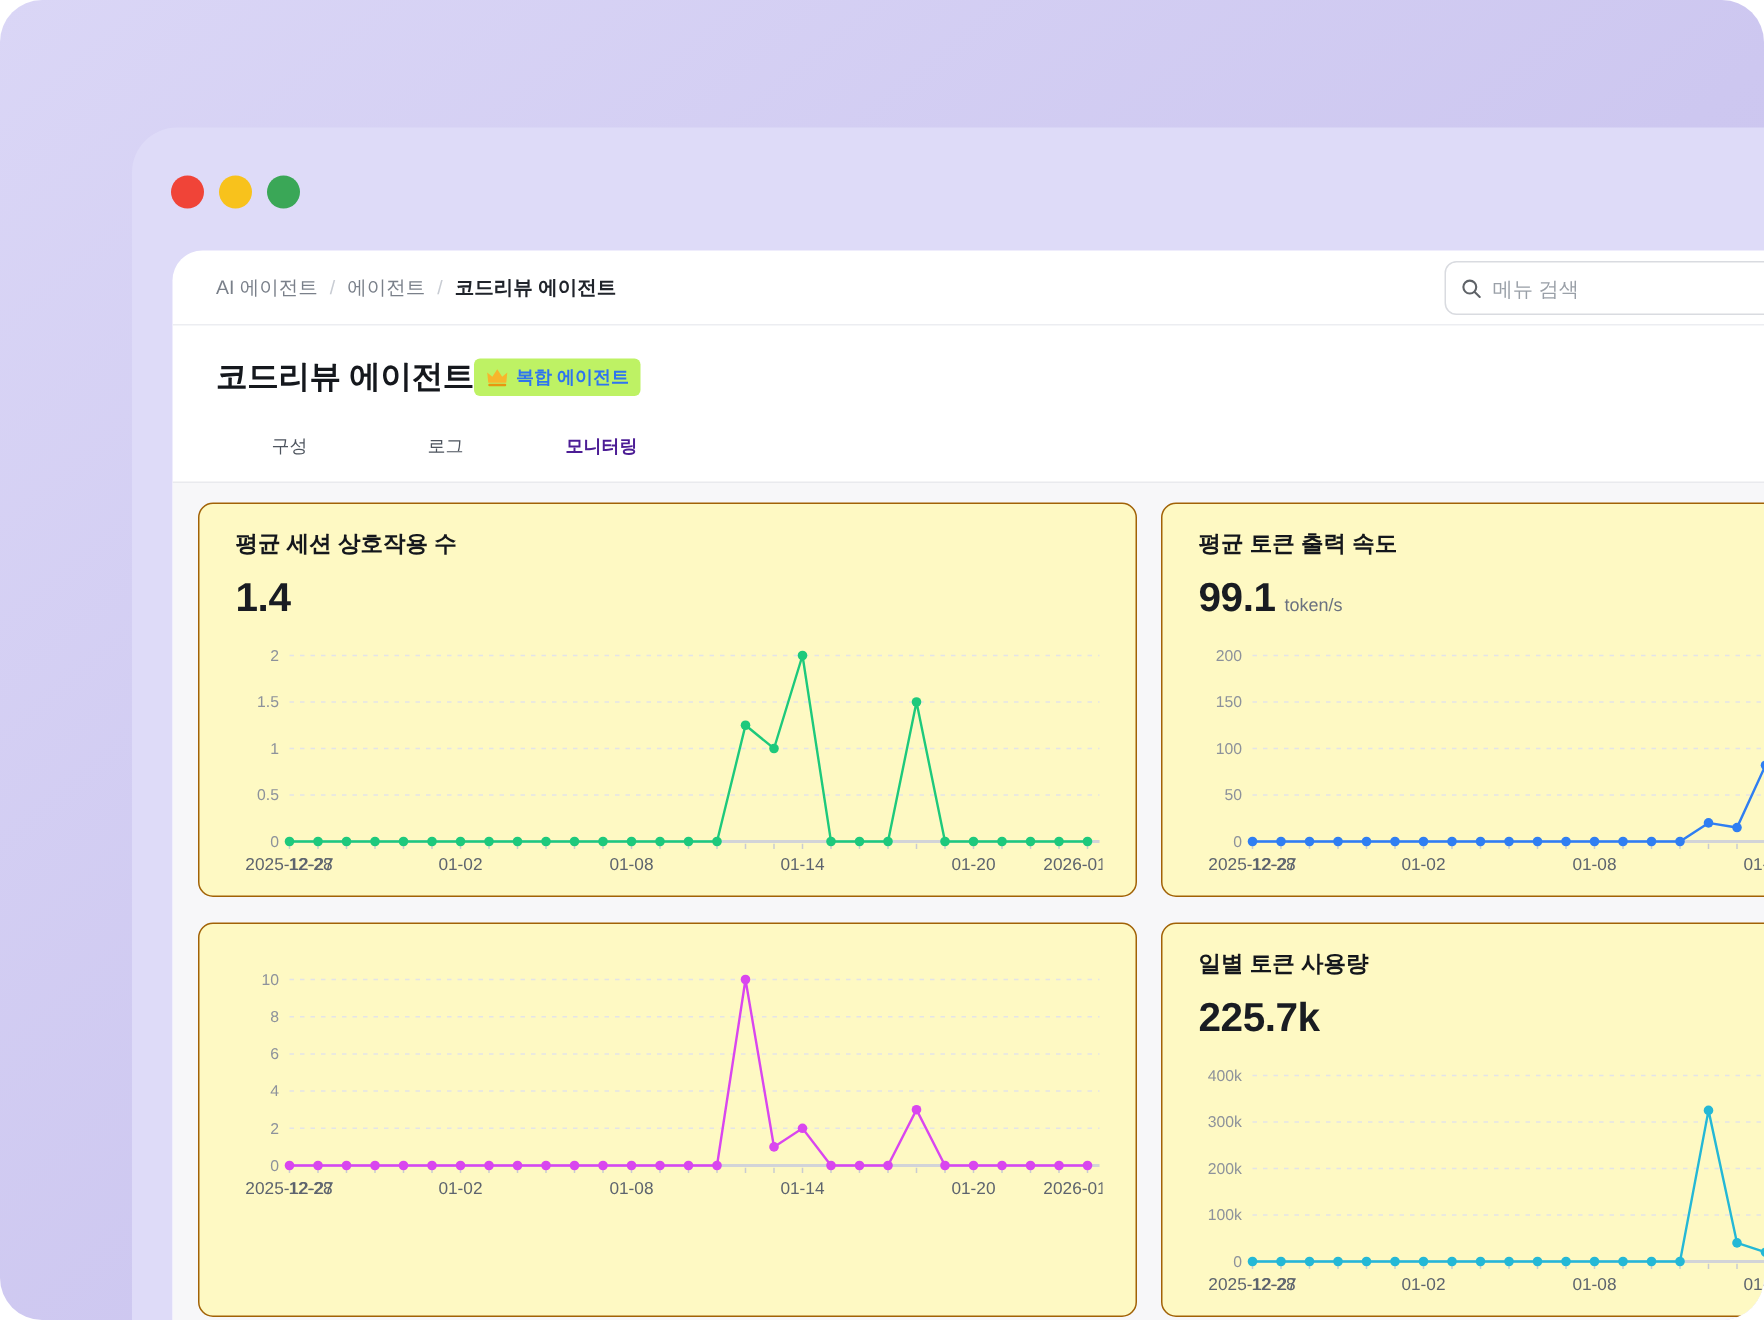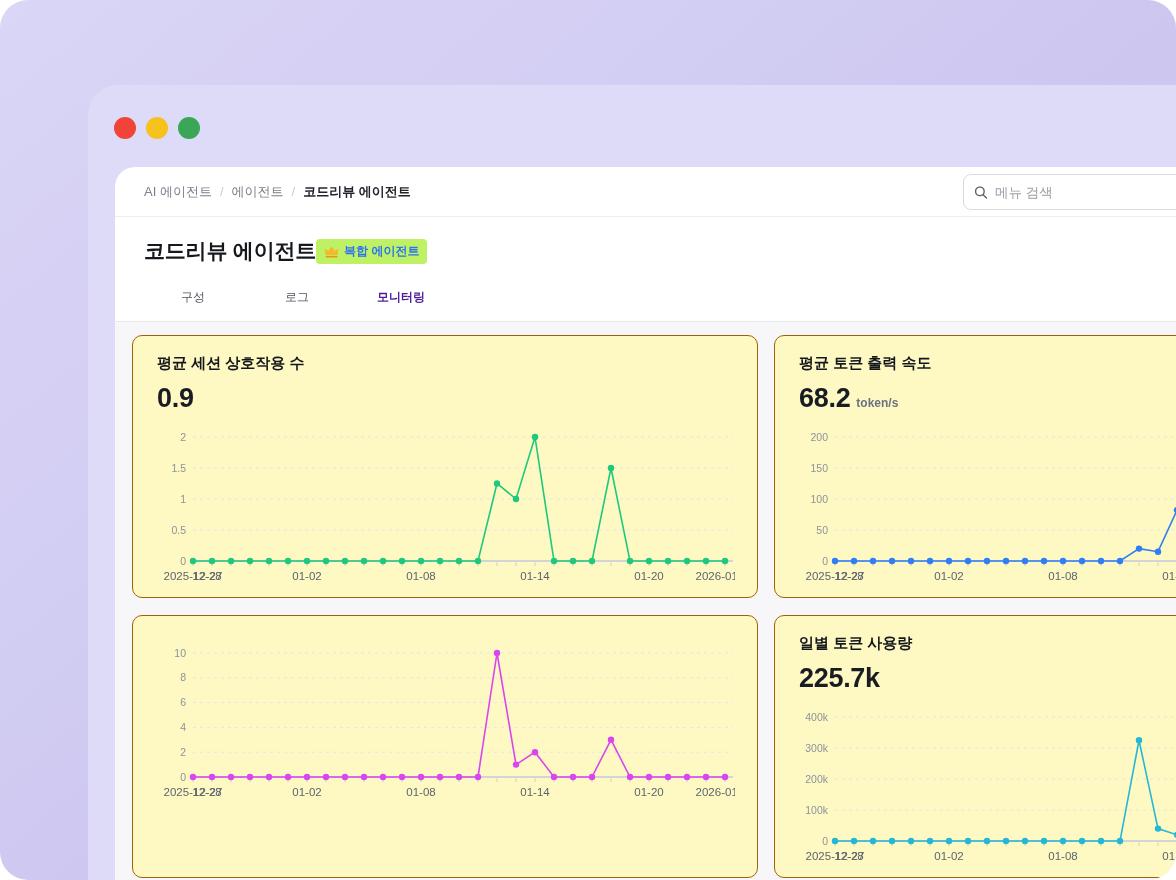--- a/index.html
+++ b/index.html
@@ -41,21 +41,21 @@
   .tab.active { color:#4c1d95; font-weight:700; }
 
   
   .content { flex:1 1 auto; background:#f7f7f9; overflow:hidden; }
   .cards { display:grid; grid-template-columns:626px 626px; gap:17px 16px; padding:13px 0 0 17px; }
   .card { width:626px; height:263px; background:#fef9c3; border:1px solid #a16207; border-radius:10px;
           padding:17px 24px 0 24px; }
   .card-title { font-size:15px; font-weight:700; color:#14171c; line-height:20px; }
   .metric { margin-top:10px; height:34px; font-size:27px; font-weight:700; color:#191c22;
             display:flex; align-items:baseline; letter-spacing:-0.3px; }
-  .metric .unit { font-size:12px; font-weight:700; color:#6b7280; margin-left:6px; letter-spacing:0;margin-top:13px; }
+  .metric .unit { font-size:12px; font-weight:400; color:#6b7280; margin-left:6px; letter-spacing:0;margin-top:13px; }
   .chart { margin-top:12px; display:block; }
   svg text { font-family:"Liberation Sans", sans-serif; }
 </style>
 </head>
 <body>
 
 <div class="stage">
   <div class="page">
     <div class="window">
       <div class="traffic">
@@ -99,21 +99,21 @@
           <div class="tab">로그</div>
           <div class="tab active">모니터링</div>
         </div>
 
         <div class="content">
           <div class="cards">
 
             <div class="card">
               <div class="card-title">평균 세션 상호작용 수</div>
               <div class="metric">
-                <span>0.9</span>
+                <span>1.4</span>
                   <span class="unit"></span>
               </div>
               <svg class="chart" width="578" height="158">
                   <line x1="36" y1="132" x2="576" y2="132" stroke="#d2d4d8" stroke-width="2"></line>
                   <text x="29" y="135.5" text-anchor="end" fill="#8d929b" font-size="10.5">0</text>
                   <line x1="36" y1="101" x2="576" y2="101" stroke="#e3e4e8" stroke-width="1" stroke-dasharray="3 4"></line>
                   <text x="29" y="104.5" text-anchor="end" fill="#8d929b" font-size="10.5">0.5</text>
                   <line x1="36" y1="70" x2="576" y2="70" stroke="#e3e4e8" stroke-width="1" stroke-dasharray="3 4"></line>
                   <text x="29" y="73.5" text-anchor="end" fill="#8d929b" font-size="10.5">1</text>
                   <line x1="36" y1="39" x2="576" y2="39" stroke="#e3e4e8" stroke-width="1" stroke-dasharray="3 4"></line>
@@ -185,21 +185,21 @@
                   <circle cx="511" cy="132" r="3.2" fill="#1dc97c"></circle>
                   <circle cx="530" cy="132" r="3.2" fill="#1dc97c"></circle>
                   <circle cx="549" cy="132" r="3.2" fill="#1dc97c"></circle>
                   <circle cx="568" cy="132" r="3.2" fill="#1dc97c"></circle>
                 </svg>
             </div>
 
             <div class="card">
               <div class="card-title">평균 토큰 출력 속도</div>
               <div class="metric">
-                <span>68.2</span>
+                <span>99.1</span>
                   <span class="unit">token/s</span>
               </div>
               <svg class="chart" width="578" height="158">
                   <line x1="36" y1="132" x2="576" y2="132" stroke="#d2d4d8" stroke-width="2"></line>
                   <text x="29" y="135.5" text-anchor="end" fill="#8d929b" font-size="10.5">0</text>
                   <line x1="36" y1="101" x2="576" y2="101" stroke="#e3e4e8" stroke-width="1" stroke-dasharray="3 4"></line>
                   <text x="29" y="104.5" text-anchor="end" fill="#8d929b" font-size="10.5">50</text>
                   <line x1="36" y1="70" x2="576" y2="70" stroke="#e3e4e8" stroke-width="1" stroke-dasharray="3 4"></line>
                   <text x="29" y="73.5" text-anchor="end" fill="#8d929b" font-size="10.5">100</text>
                   <line x1="36" y1="39" x2="576" y2="39" stroke="#e3e4e8" stroke-width="1" stroke-dasharray="3 4"></line>

